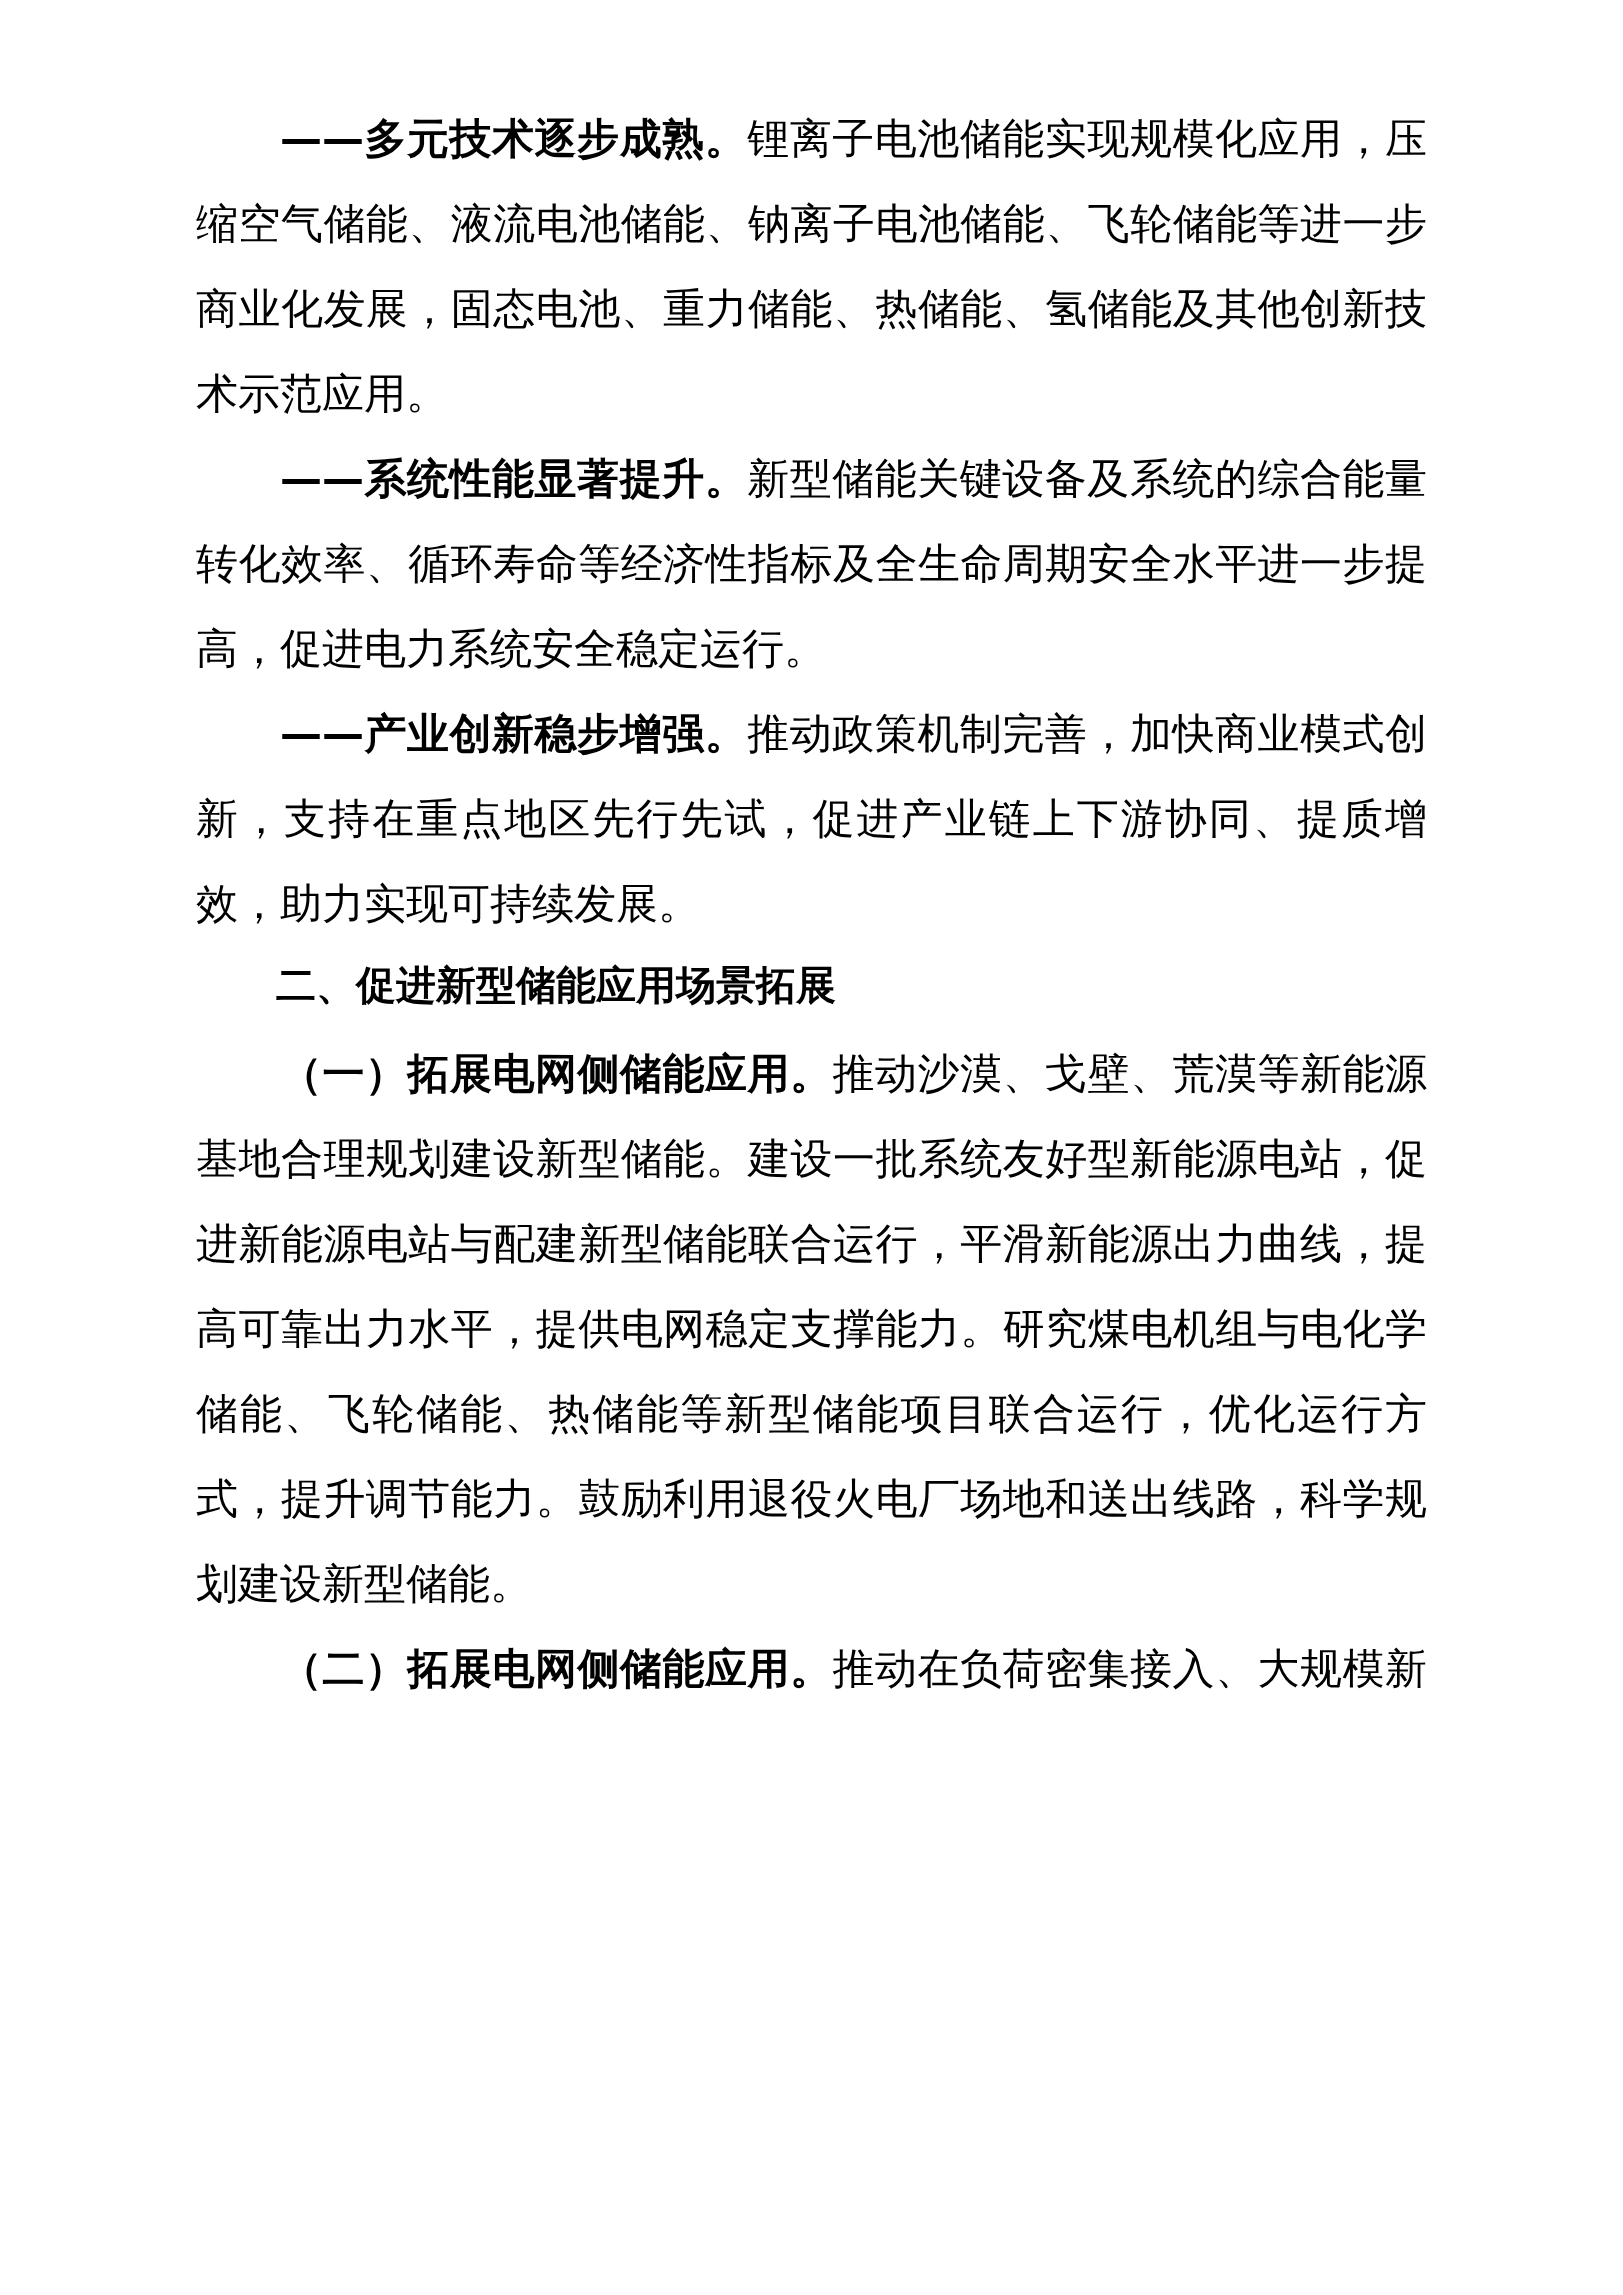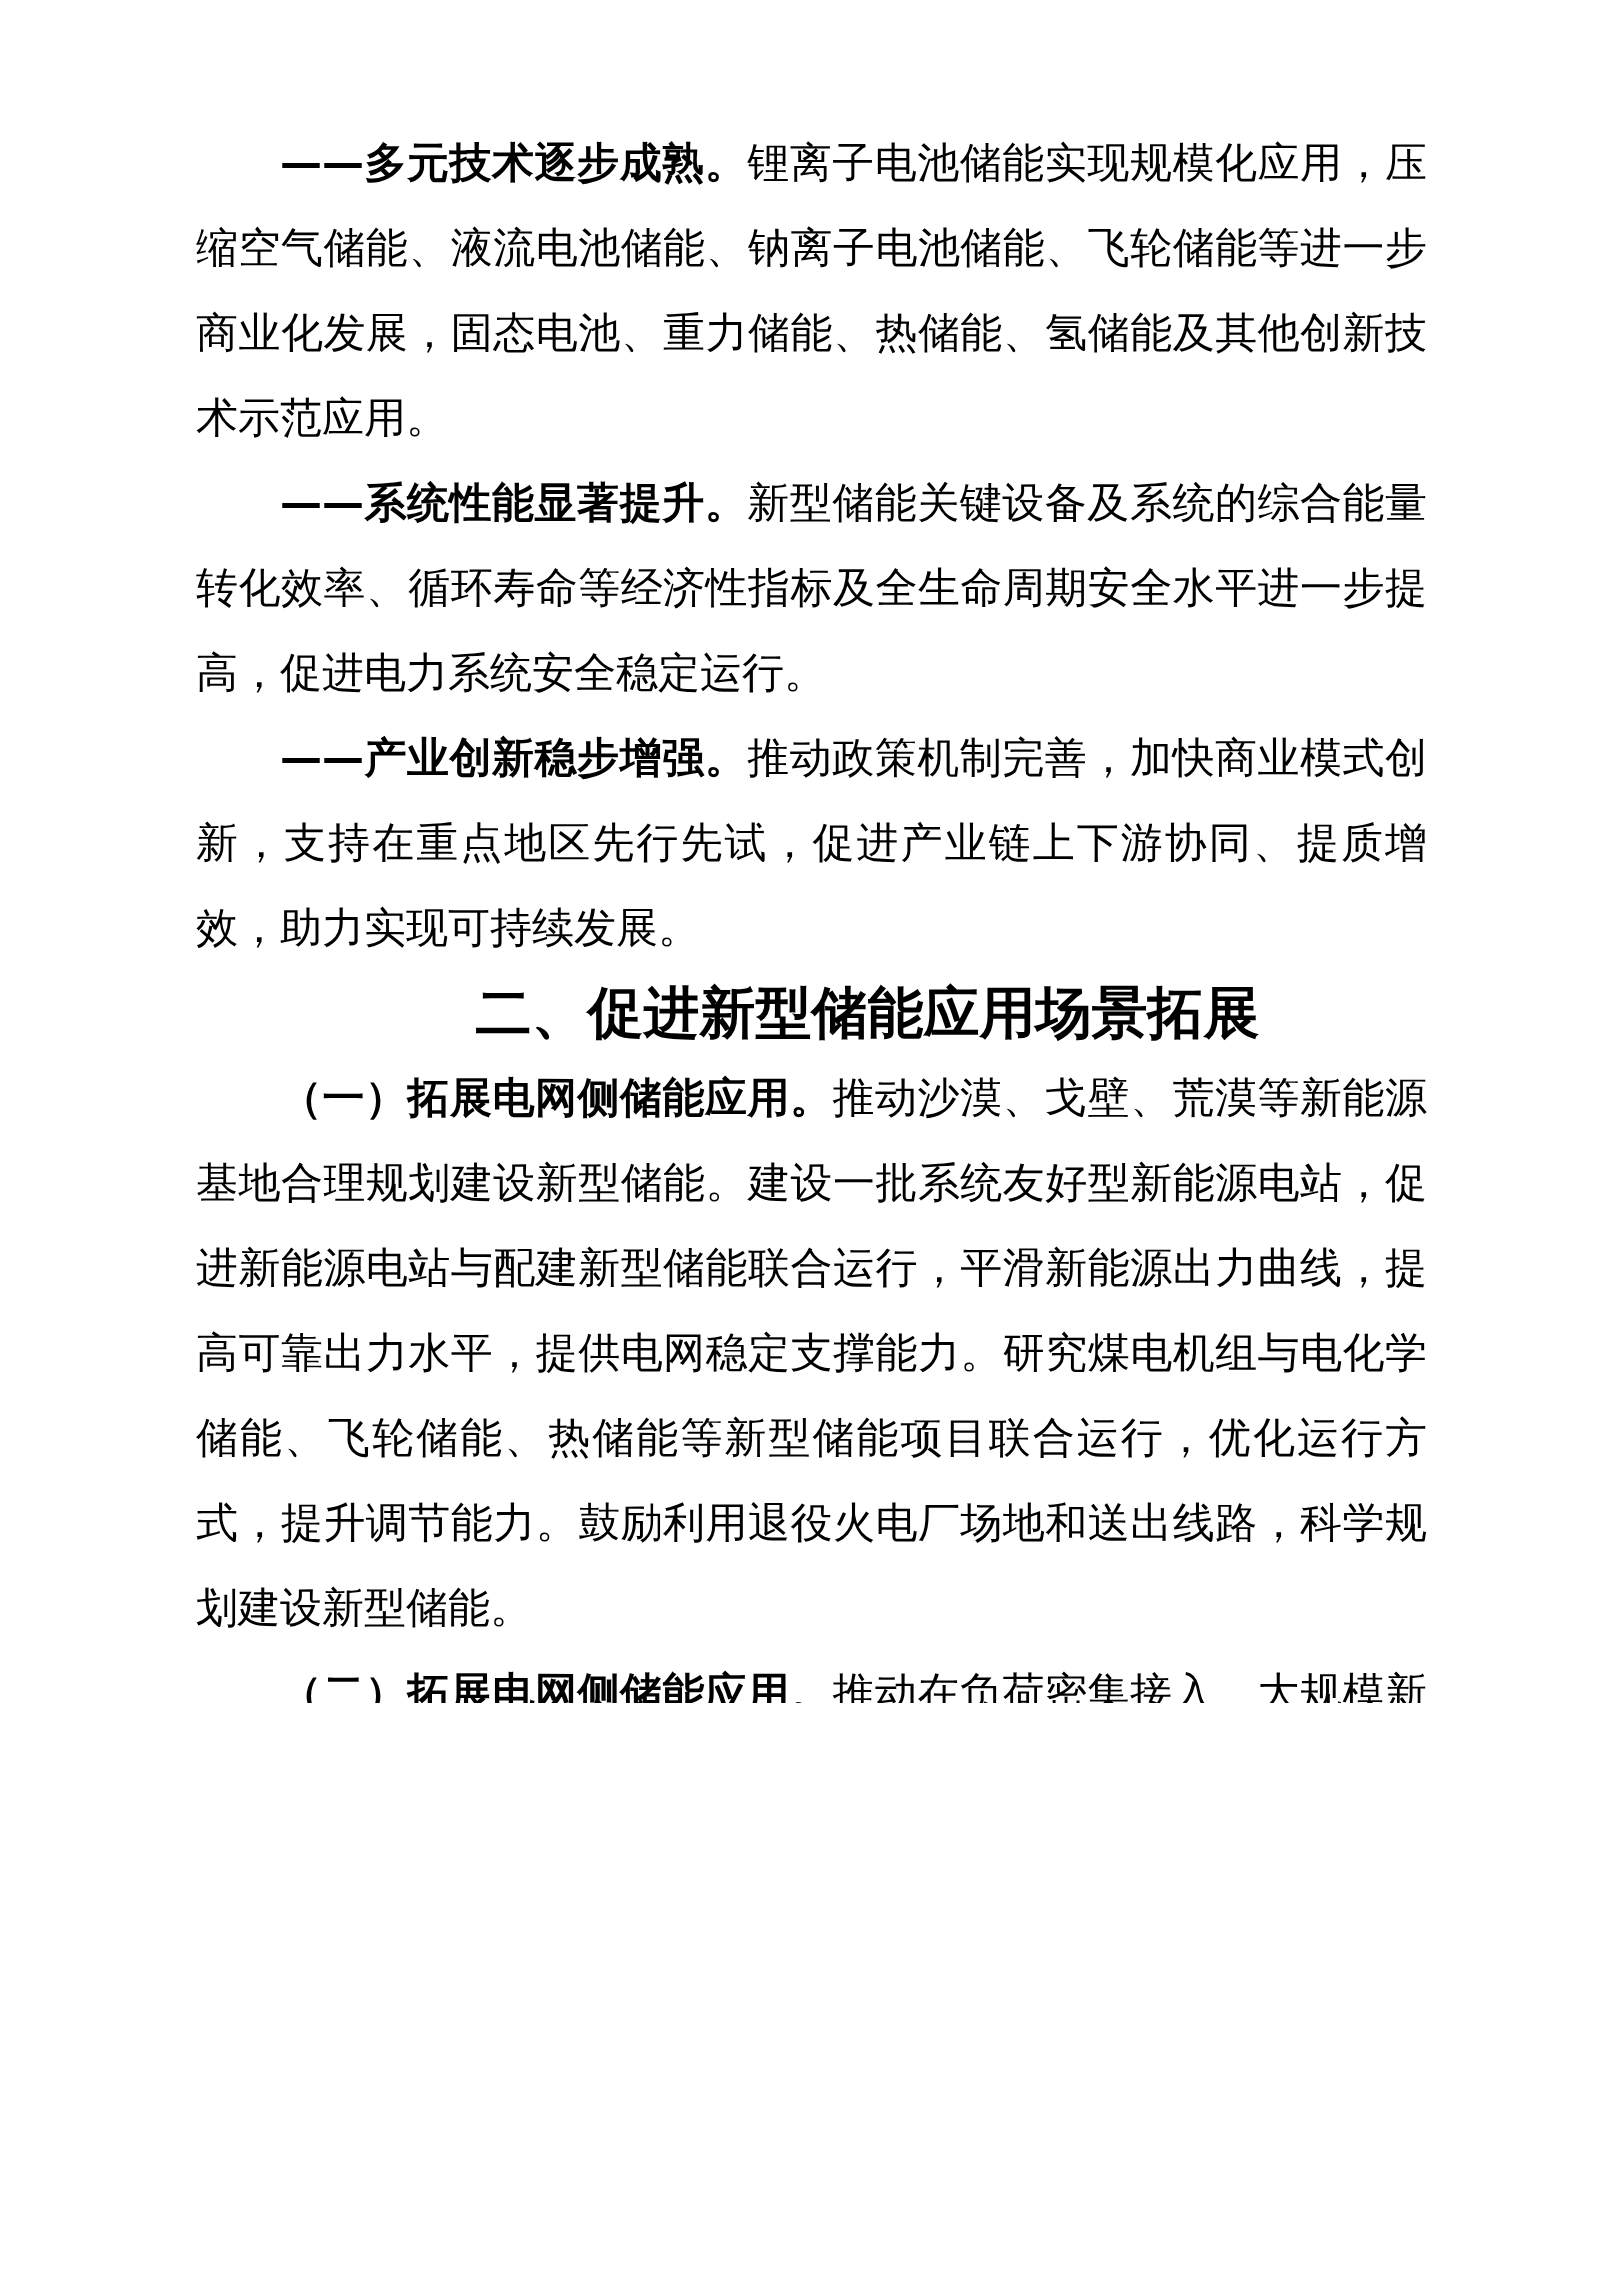--- a/index.html
+++ b/index.html
@@ -6,21 +6,21 @@
     margin: 0;
     padding: 0;
     background: #ffffff;
   }
   .page {
     position: relative;
     width: 1623px;
     height: 1703px;
     background: #ffffff;
     box-sizing: border-box;
-    padding: 120px 196px 0 196px;
+    padding: 96px 196px 0 196px;
     overflow: hidden;
   }
   .content {
     color: #000000;
     font-family: "DejaVu Serif", "Liberation Serif", serif;
     font-size: 42px;
     line-height: 85px;
     text-align: justify;
     text-justify: inter-character;
   }
@@ -30,25 +30,25 @@
     text-indent: 2em;
     word-break: break-all;
   }
   .lead {
     font-weight: bold;
   }
   .heading {
     margin: 0;
     padding: 0;
     text-indent: 2em;
-    font-family: Liberation Sans, sans-serif;
+    font-family: Liberation Mono, monospace;
     font-weight: bold;
-    font-size: 56px;
+    font-size: 40px;
     line-height: 85px;
-    text-align: center;
+    text-align: left;
   }
 </style>
 </head>
 <body>
 
 <div class="page">
   <div class="content">
 
     <p class="para"><span class="lead">——多元技术逐步成熟。</span><span>锂离子电池储能实现规模化应用，压缩空气储能、液流电池储能、钠离子电池储能、飞轮储能等进一步商业化发展，固态电池、重力储能、热储能、氢储能及其他创新技术示范应用。</span></p>
 

